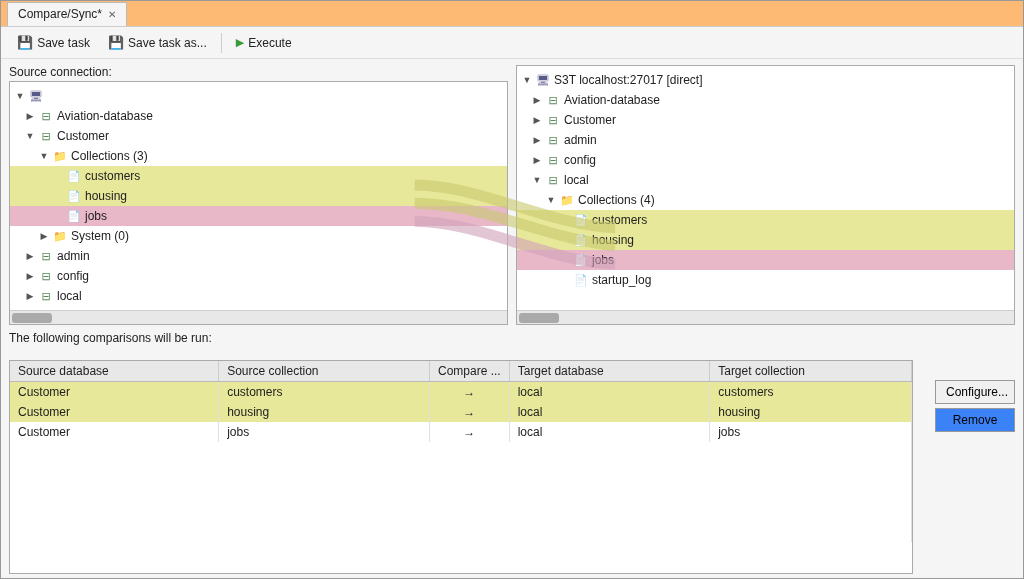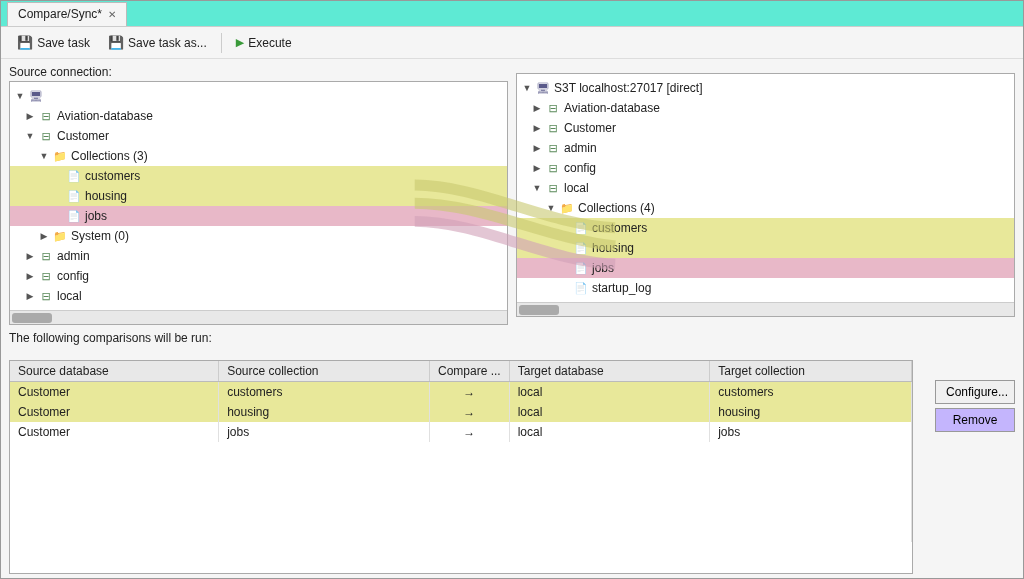--- a/index.html
+++ b/index.html
@@ -15,21 +15,21 @@
       border: 1px solid #999;
       background: #f5f5f5;
       display: flex;
       flex-direction: column;
       overflow: hidden;
     }
     
     .title-bar {
       display: flex;
       align-items: center;
-      background: #5eead4;
+      background: #fdba74;
       border-bottom: 1px solid #ccc;
       height: 26px;
       padding: 0 6px;
     }
     .tab {
       display: flex;
       align-items: center;
       background: #f5f5f5;
       border: 1px solid #bbb;
       border-bottom: none;
@@ -78,21 +78,20 @@
       overflow: hidden;
       padding: 6px 8px 4px 8px;
       gap: 6px;
     }
     
     .trees-area {
       display: flex;
       gap: 8px;
       flex: 0 0 220px;
       position: relative;
-      align-items: center;
     }
     .tree-panel {
       flex: 1;
       border: 1px solid #aaa;
       background: #fff;
       overflow: hidden;
       display: flex;
       flex-direction: column;
     }
     .tree-label {
@@ -205,21 +204,21 @@
     .btn-configure {
       background: #f0f0f0;
       border: 1px solid #999;
       padding: 4px 10px;
       font-size: 12px;
       cursor: pointer;
       white-space: nowrap;
       width: 80px;
     }
     .btn-remove {
-      background: #c4b5fd;
+      background: #3b82f6;
       border: 1px solid #999;
       padding: 4px 10px;
       font-size: 12px;
       cursor: pointer;
       white-space: nowrap;
       width: 80px;
     }
     .side-buttons {
       display: flex;
       flex-direction: column;

